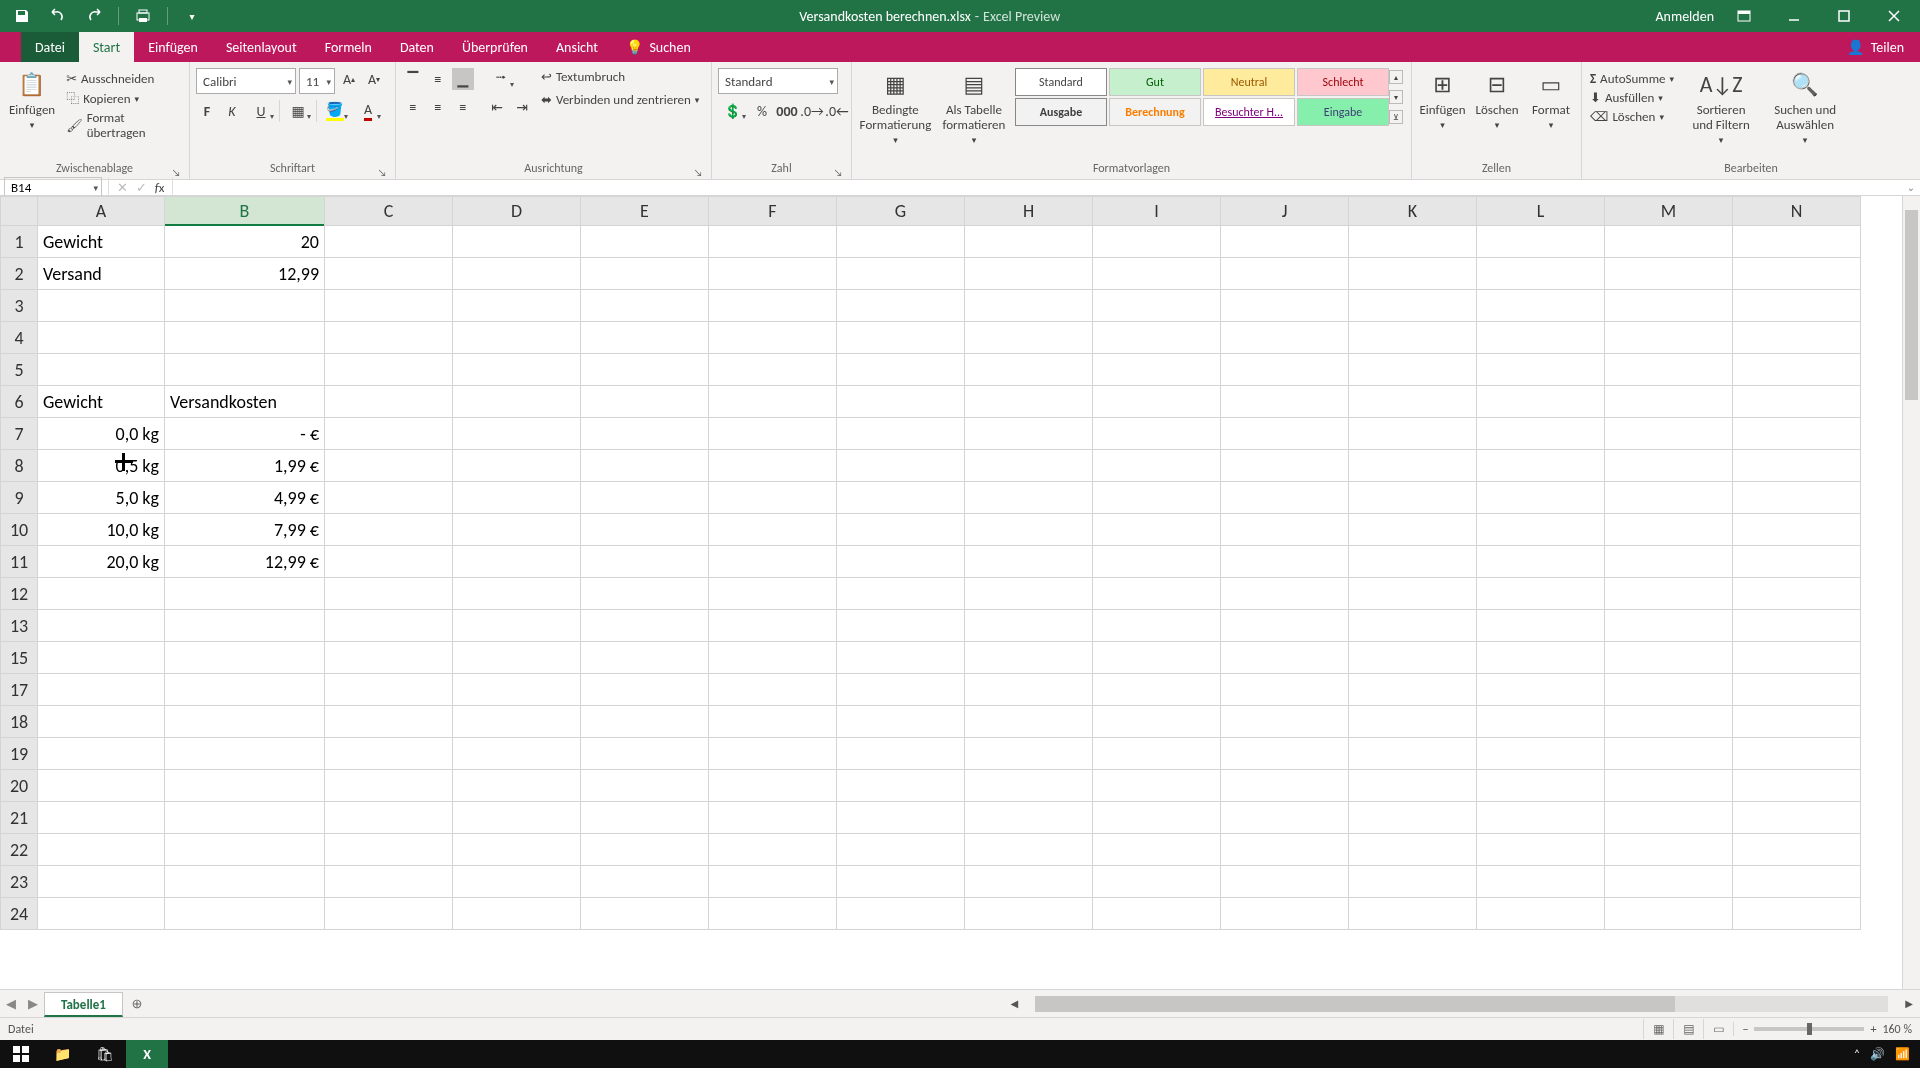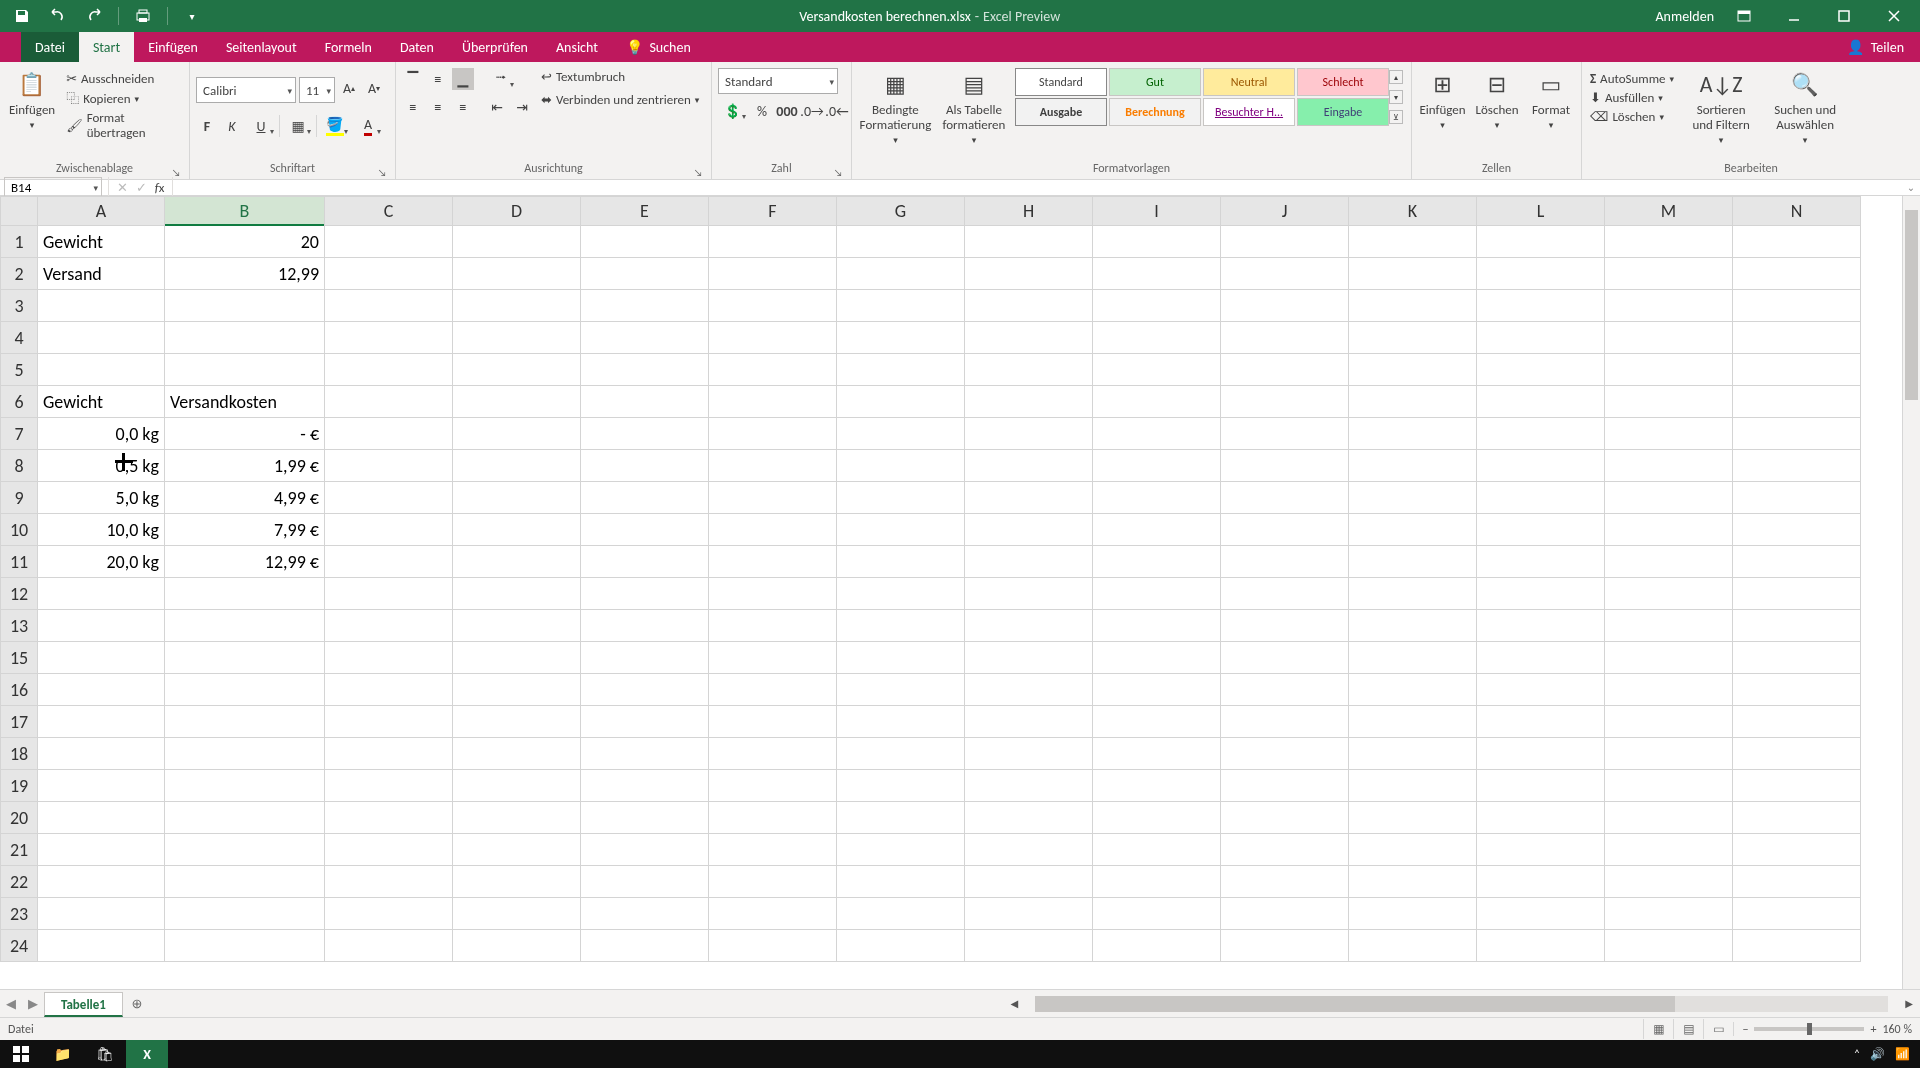--- a/index.html
+++ b/index.html
@@ -214,21 +214,21 @@
             <span>Format übertragen</span>
           </div>
       </div>
     </div>
     <div class="group-label">Zwischenablage</div>
     <div class="launcher">↘</div>
   </div>
 
   <div class="group" style="width:206px">
     <div class="group-body">
-        <div class="stack" style="gap:12px;margin-top:11px">
+        <div class="stack" style="gap:6px;margin-top:2px">
       <div class="btnrow">
         <div class="fontname dd">Calibri</div>
         <div class="fontsize dd" style="position:relative">11</div>
         <div class="sqbtn">A<span style="font-size:8px">▴</span></div>
         <div class="sqbtn">A<span style="font-size:8px">▾</span></div>
       </div>
       <div class="btnrow">
         <div class="sqbtn">
               <b>F</b>
             </div>
@@ -678,37 +678,20 @@
           <td></td>
           <td></td>
           <td></td>
           <td></td>
           <td></td>
           <td></td>
           <td></td>
           <td></td>
         </tr>
         <tr>
-          <th class="rowhdr">16</th>
-          <td></td>
-          <td></td>
-          <td></td>
-          <td></td>
-          <td></td>
-          <td></td>
-          <td></td>
-          <td></td>
-          <td></td>
-          <td></td>
-          <td></td>
-          <td></td>
-          <td></td>
-          <td></td>
-        </tr>
-        <tr>
           <th class="rowhdr">17</th>
           <td></td>
           <td></td>
           <td></td>
           <td></td>
           <td></td>
           <td></td>
           <td></td>
           <td></td>
           <td></td>

